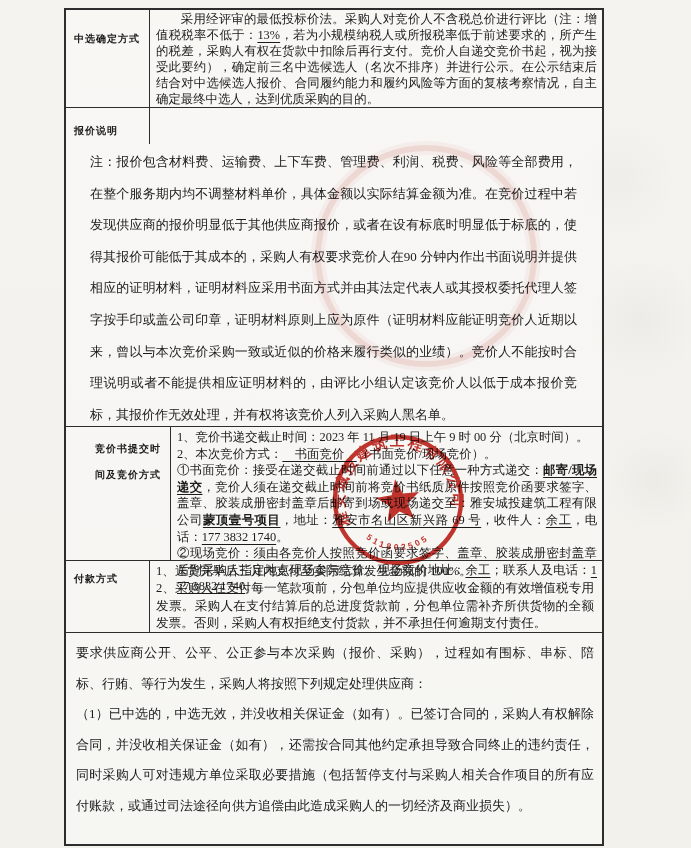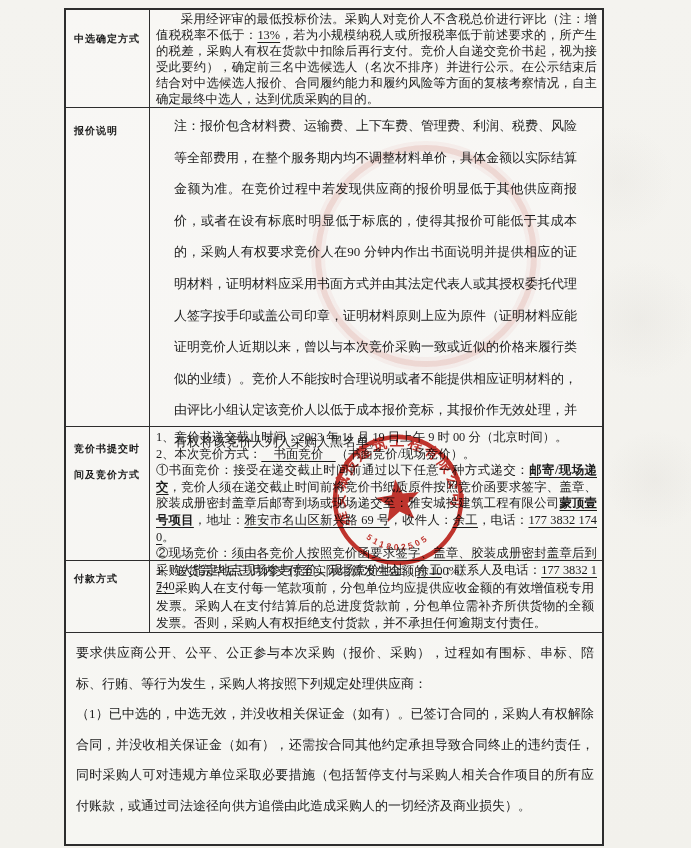--- a/index.html
+++ b/index.html
@@ -34,25 +34,25 @@
   .content-cell{
     flex:1;box-sizing:border-box;word-break:break-all;
     text-align:justify;
   }
   .content-cell p{margin:0;}
   
   .r0{height:97px;}
   .r0 .label-cell{padding-top:16px;}
   .r0 .content-cell{font-size:12.4px;line-height:15.9px;padding:2px 5px 0 6px;}
   .r0 .content-cell p{text-indent:2em;}
-  .r1{height:319px;}
+  .r1{height:319px;flex-direction:column;}
   .r1 .label-cell{padding-top:10px;}
   .r1 .content-cell{font-size:13px;line-height:31.6px;padding:2px 25px 0 24px;}
   .r2{height:134px;}
-  .r2 .label-cell{padding-top:9px;}
+  .r2 .label-cell{padding-top:9px;margin-left:21px;}
   .r2 .content-cell{font-size:12.4px;line-height:16.6px;padding:2px 5px 0 6px;}
   .r3{height:72px;}
   .r3 .label-cell{padding-top:5px;}
   .r3 .content-cell{font-size:12.6px;line-height:17.4px;padding:2px 8px 0 6px;}
   .r4{height:214px;}
   .r4 .label-cell{display:flex;align-items:center;padding-top:0;}
   .r4 .content-cell{font-size:13px;line-height:30.6px;padding:5px 8px 0 10px;}
   .ul{text-decoration:underline;text-underline-offset:3px;text-decoration-thickness:1.2px;}
   .bd{font-weight:700;}
   

